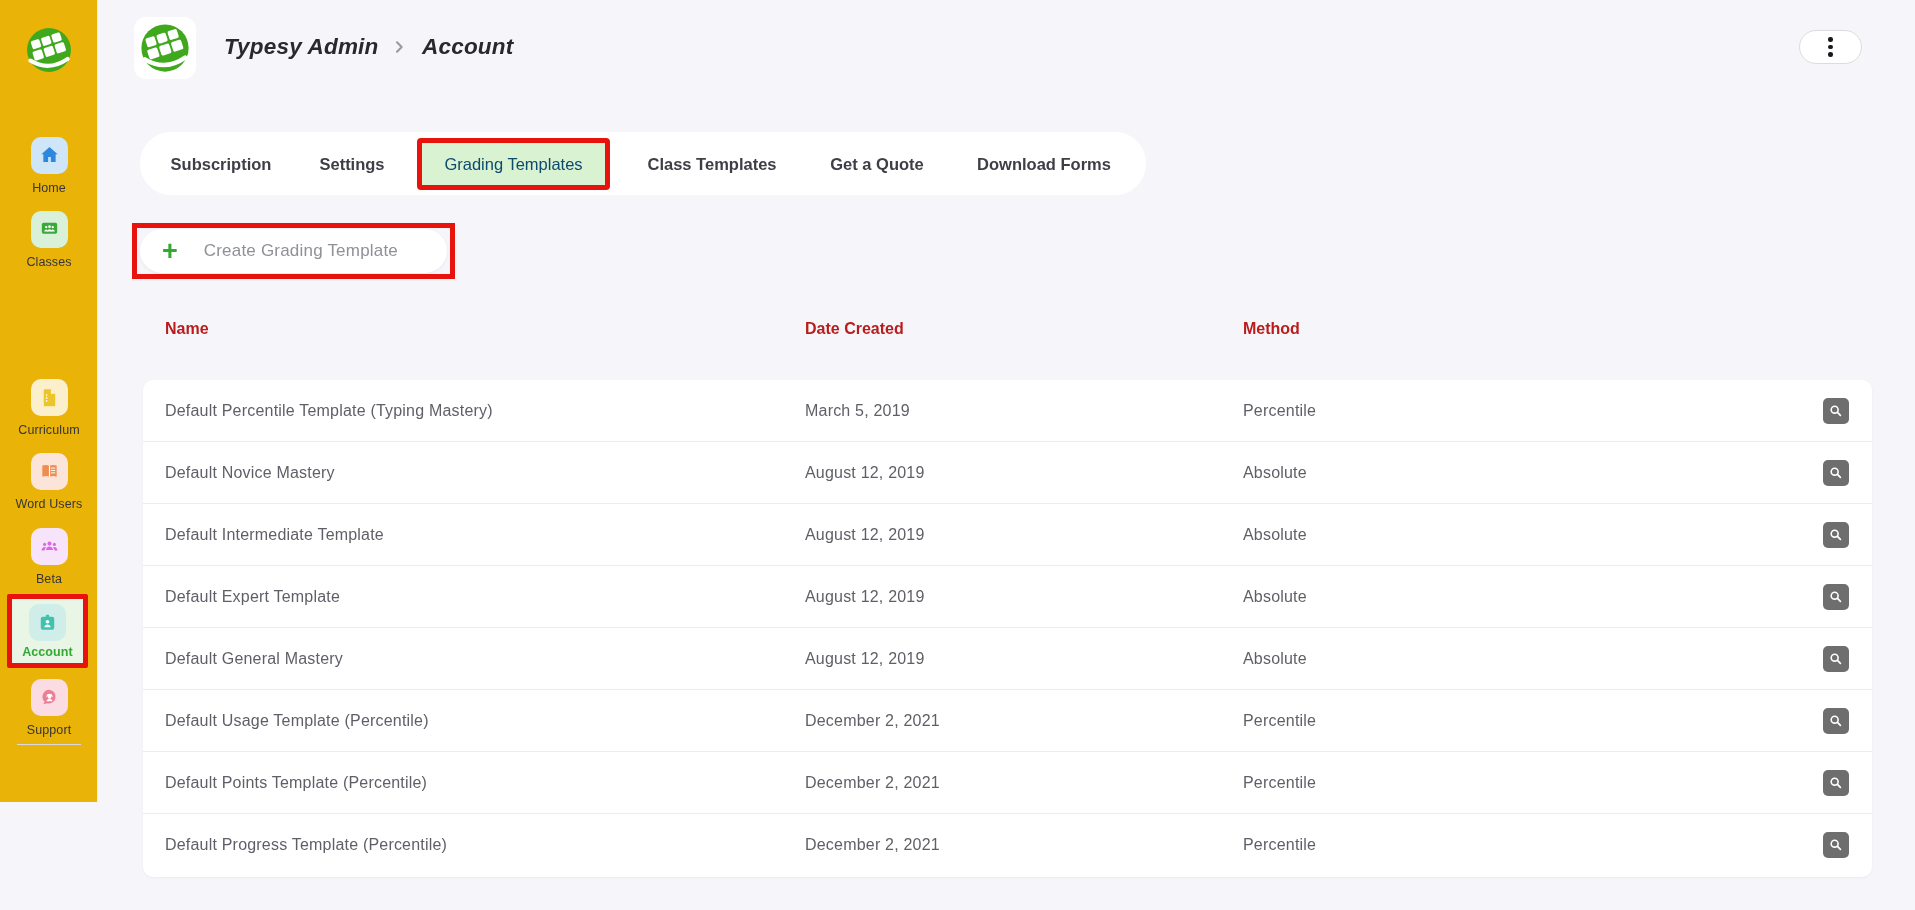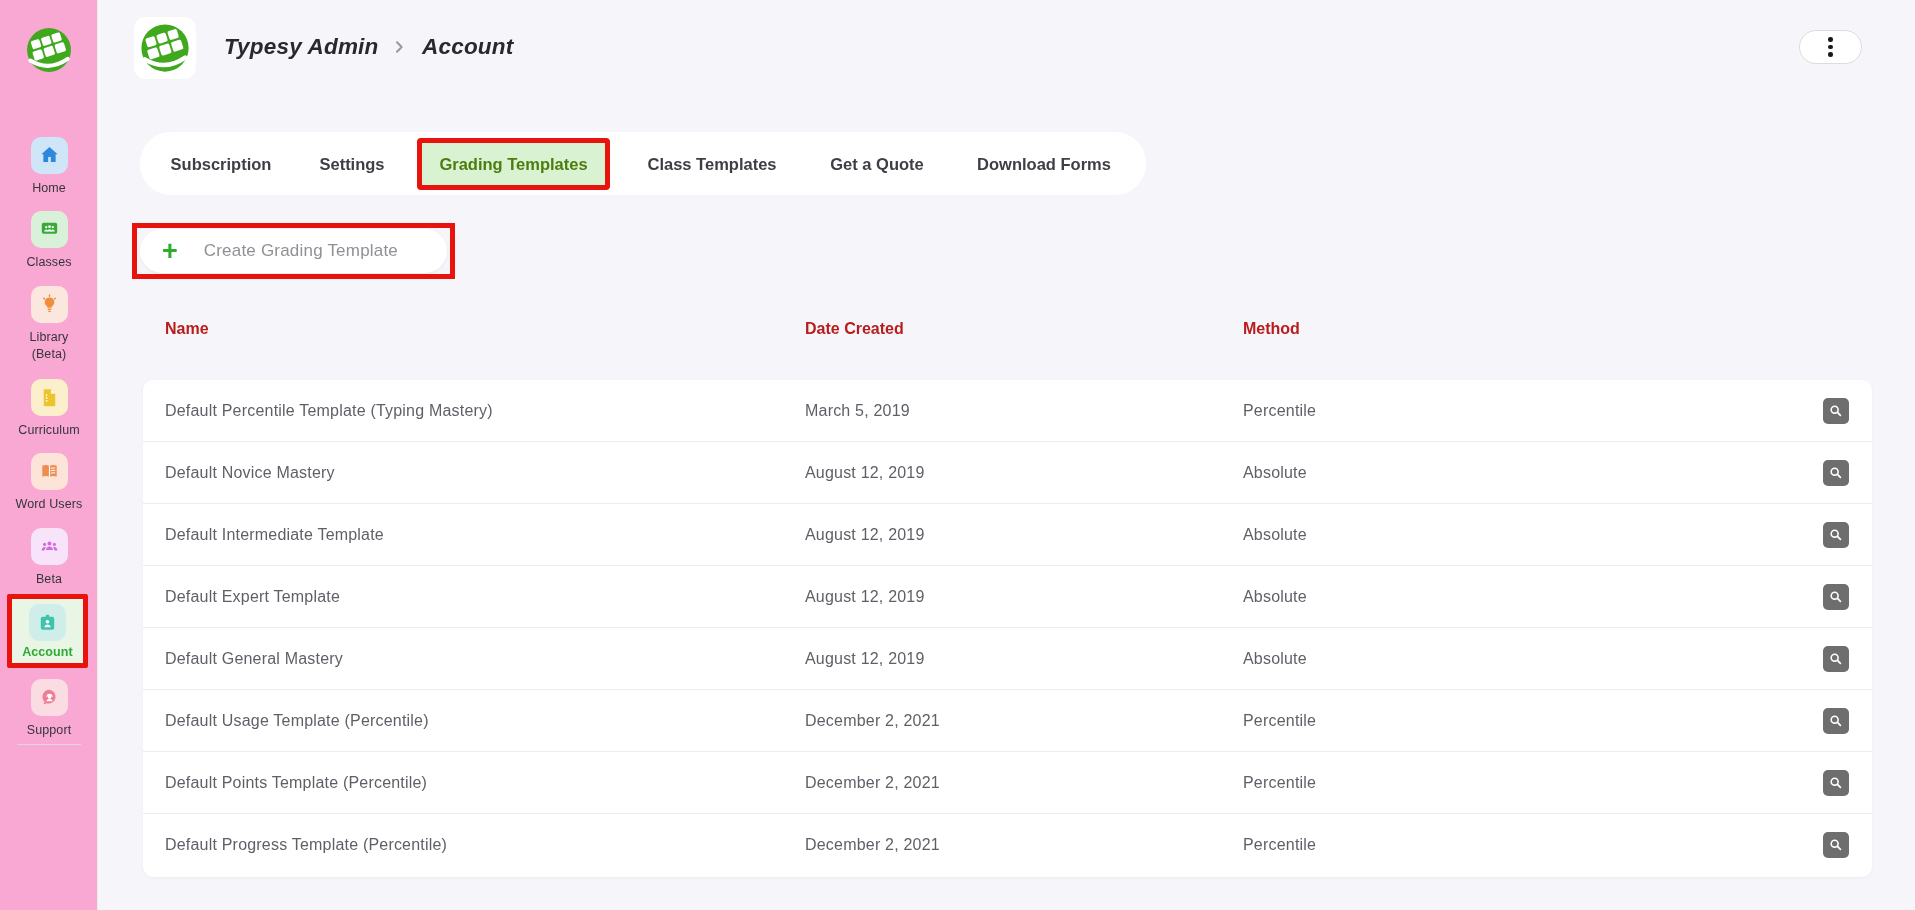--- a/index.html
+++ b/index.html
@@ -7,22 +7,22 @@
   body {
     font-family: "Liberation Sans", sans-serif;
     background: #f6f6fa;
     position: relative;
     overflow: hidden;
     color: #2a2a31;
   }
 
   
   .sidebar {
-    position: absolute; left: 0; top: 0; width: 98px; height: 910px;
-    background: #f9a8d4; border-right: 1px solid #ededf1;
+    position: absolute; left: 0; top: 0; width: 98px; height: 802px;
+    background: #eab308; border-right: 1px solid #ededf1;
   }
   .side-logo { position: absolute; left: 23px; top: 24px; width: 52px; height: 52px; }
   .side-item {
     position: absolute; left: 0; width: 98px;
     display: flex; flex-direction: column; align-items: center;
     cursor: pointer;
   }
   .tile {
     width: 37px; height: 37px; border-radius: 10px;
     display: flex; align-items: center; justify-content: center;
@@ -85,21 +85,21 @@
     position: absolute; top: 50%; transform: translate(-50%, -50%);
     font-size: 16.5px; font-weight: 600; color: #3e3e46;
     white-space: nowrap; cursor: pointer;
   }
   .tab-active-frame {
     position: absolute; left: 277px; top: 6px; width: 193px; height: 52px;
     border: 5px solid #e8130d; background: #d9f2d2; border-radius: 4px;
     display: flex; align-items: center; justify-content: center;
   }
   .tab-active-frame .tab-label {
-    font-size: 16.5px; font-weight: 700; color: #4d7c0f; white-space: nowrap; cursor: pointer;
+    font-size: 16.5px; font-weight: 400; color: #0c4a6e; white-space: nowrap; cursor: pointer;
   }
 
   
   .create-frame {
     position: absolute; left: 132px; top: 223px; width: 323px; height: 56px;
     border: 5px solid #e8130d;
   }
   .create-btn {
     position: absolute; left: 3px; top: 1px; width: 307px; height: 44px;
     background: #ffffff; border-radius: 22px; border: none;
@@ -183,32 +183,20 @@
           <circle cx="12" cy="9" r="1.4" fill="#fff"></circle>
           <circle cx="15.4" cy="9.6" r="1.2" fill="#fff"></circle>
         <path d="M6.4 14.2c.3-1.4 1.2-2.1 2.2-2.1s1.9.7 2.2 2.1z" fill="#fff"></path>
         <path d="M9.7 14.2c.3-1.6 1.3-2.4 2.3-2.4s2 .8 2.3 2.4z" fill="#fff"></path>
         <path d="M13.2 14.2c.3-1.4 1.2-2.1 2.2-2.1s1.9.7 2.2 2.1z" fill="#fff"></path>
       </svg>
     </span>
     <span class="side-label">Classes</span>
   </div>
 
-  <div class="side-item it-library" style="top:286px">
-    <span class="tile">
-      <svg viewBox="0 0 24 24" fill="currentColor">
-        <path d="M12 4.6a5 5 0 0 0-2.8 9.1c.5.4.8 1 .8 1.6h4c0-.6.3-1.2.8-1.6A5 5 0 0 0 12 4.6z"></path>
-        <rect x="10" y="16.2" width="4" height="1.6" rx=".8"></rect>
-        <rect x="10.5" y="18.4" width="3" height="1.4" rx=".7"></rect>
-        <path d="M12 2v1.3M6 5.4l.9.9M18 5.4l-.9.9" stroke="currentColor" stroke-width="1.5" stroke-linecap="round" fill="none"></path>
-      </svg>
-    </span>
-    <span class="side-label">Library</span>
-    <span class="side-label" style="margin-top:0">(Beta)</span>
-  </div>
 
   <div class="side-item it-curriculum" style="top:379px">
     <span class="tile">
       <svg viewBox="0 0 24 24" fill="currentColor">
         <path d="M7 3.5h6.5L18 8v12a1 1 0 0 1-1 1H7a1 1 0 0 1-1-1V4.5a1 1 0 0 1 1-1z"></path>
         <path d="M13.5 3.5 18 8h-4.5z" fill="#fff" opacity=".85"></path>
         <circle cx="9" cy="9.5" r=".9" fill="#fff"></circle>
           <circle cx="9" cy="12.5" r=".9" fill="#fff"></circle>
           <circle cx="9" cy="15.5" r=".9" fill="#fff"></circle>
       </svg>

